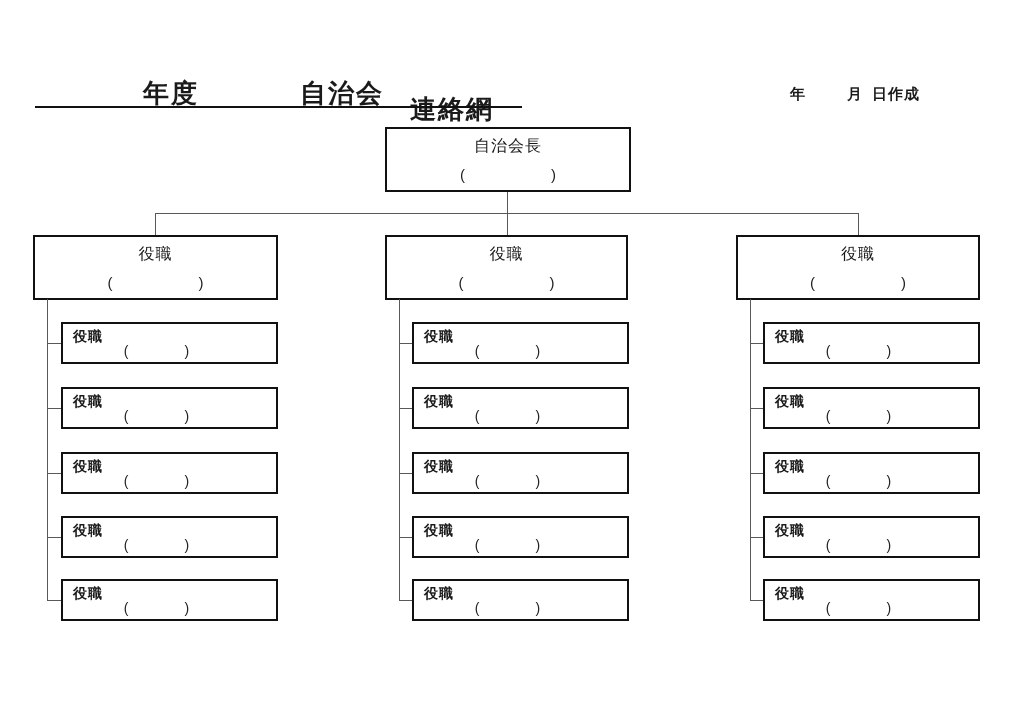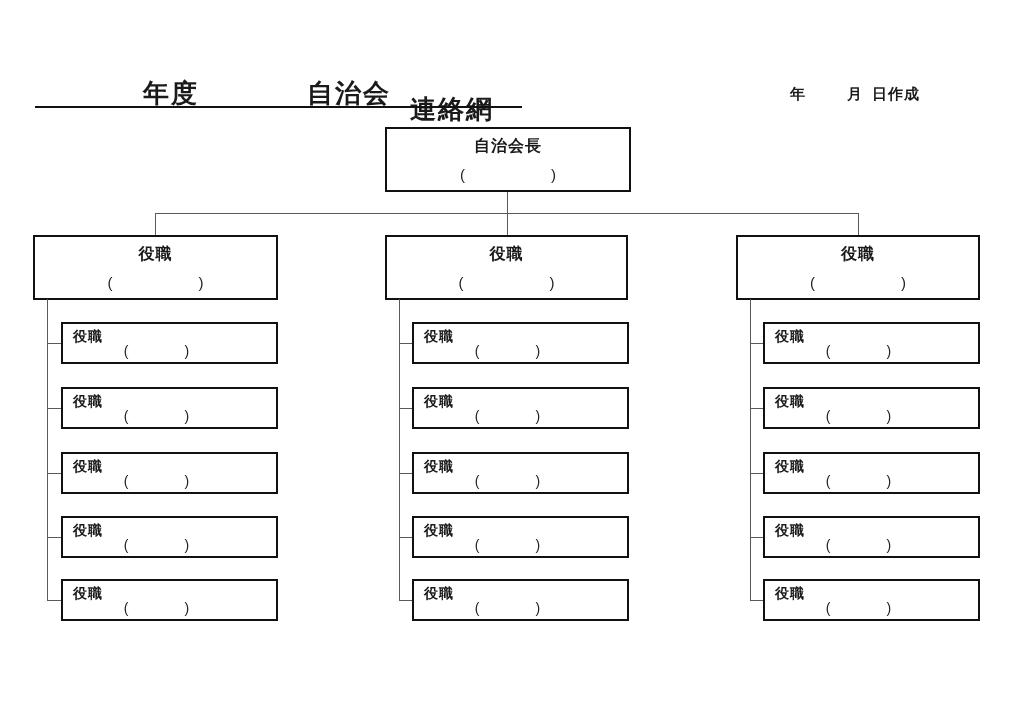--- a/index.html
+++ b/index.html
@@ -5,39 +5,39 @@
   html,body{margin:0;padding:0;}
   body{
     width:1024px;height:724px;background:#ffffff;
     font-family:"Liberation Sans","DejaVu Sans",sans-serif;
     color:#1a1a1a;
   }
   .page{position:relative;width:1024px;height:724px;background:#ffffff;overflow:hidden;}
 
   
   .title-year{position:absolute;left:143px;top:76px;font-size:26px;font-weight:bold;letter-spacing:2px;}
-  .title-org{position:absolute;left:300px;top:76px;font-size:26px;font-weight:bold;letter-spacing:2px;margin-left:7px;}
+  .title-org{position:absolute;left:300px;top:76px;font-size:26px;font-weight:bold;letter-spacing:2px;}
   .title-net{position:absolute;left:410px;top:92px;font-size:26px;font-weight:bold;letter-spacing:2px;}
   .title-underline{position:absolute;left:35px;top:106px;width:487px;height:2px;background:#111;}
 
   .created-note span{position:absolute;top:85px;font-size:15px;font-weight:600;letter-spacing:1px;}
   .cn-year{left:790px;}
   .cn-month{left:847px;}
   .cn-day{left:872px;}
 
   
   .box{position:absolute;background:#ffffff;border:2px solid #111;box-sizing:border-box;}
   .big{height:65px;}
   .small{height:42px;}
   .c1{left:61px;width:217px;}
   .c2{left:412px;width:217px;}
   .c3{left:763px;width:217px;}
 
   .box-title{position:absolute;top:7px;left:0;width:100%;text-align:center;
-             font-size:16px;font-weight:700;letter-spacing:1px;}
+             font-size:16px;font-weight:400;letter-spacing:1px;}
   .box-title-left{position:absolute;top:4px;left:10px;font-size:14px;font-weight:600;letter-spacing:1px;}
 
   .paren{position:absolute;left:0;right:0;display:flex;justify-content:center;align-items:center;
          font-size:15px;color:#222;}
   .big .paren{bottom:7px;gap:86px;}
   .small .paren{bottom:3px;gap:56px;padding-right:26px;font-size:14px;}
 
   
   .hline{position:absolute;height:1px;background:#595959;}
   .vline{position:absolute;width:1px;background:#595959;}

